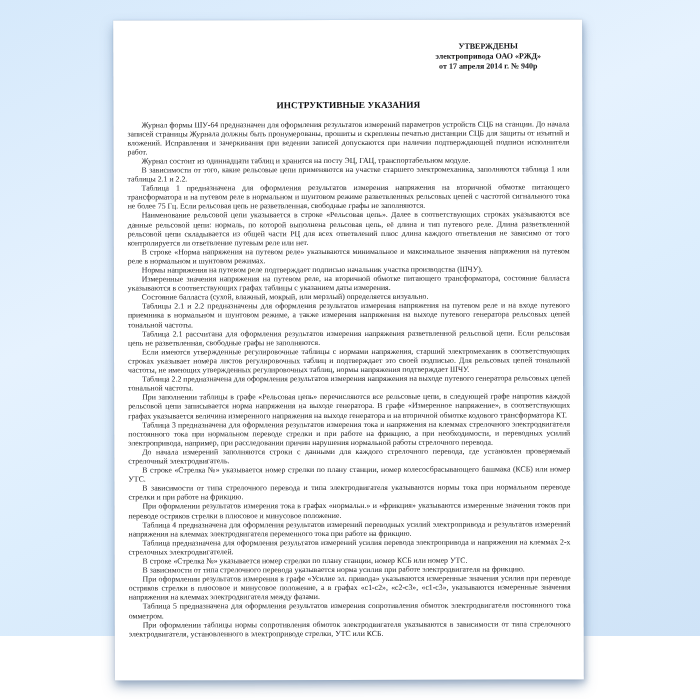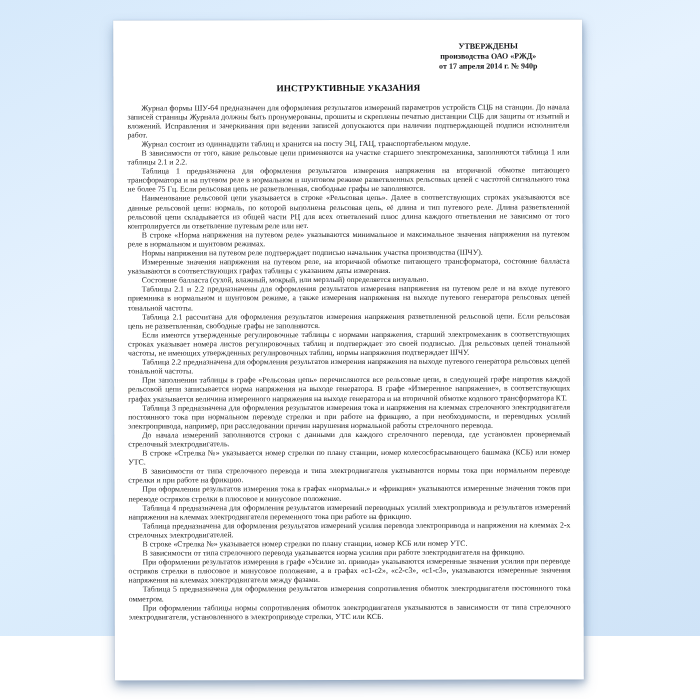--- a/index.html
+++ b/index.html
@@ -26,21 +26,21 @@
     width:160px;
     margin-left:auto;
     margin-right:1px;
     text-align:center;
     font-weight:bold;
     font-size:8px;
     line-height:10px;
     color:#161618;
   }
   .doc-title{
-    margin-top:11px;
+    margin-top:28px;
     text-align:center;
     font-weight:bold;
     font-size:9.3px;
     line-height:11.5px;
     color:#111113;
   }
   .doc-body{
     margin-top:8px;
   }
   .doc-body .para{
@@ -54,21 +54,21 @@
 </style>
 </head>
 <body>
 
 <div class="canvas">
   <div class="sheet">
     <div class="sheet-inner">
 
       <div class="approval">
         <div>УТВЕРЖДЕНЫ</div>
-        <div>производства ОАО «РЖД»</div>
+        <div>электропривода ОАО «РЖД»</div>
         <div>от 17 апреля 2014 г. № 940р</div>
       </div>
 
       <div class="doc-title">
         <div>ИНСТРУКТИВНЫЕ УКАЗАНИЯ</div>
       </div>
 
       <div class="doc-body" id="doc-body">
           <p class="para">Журнал формы ШУ-64 предназначен для оформления результатов измерений параметров устройств СЦБ на станции. До начала записей страницы Журнала должны быть пронумерованы, прошиты и скреплены печатью дистанции СЦБ для защиты от изъятий и вложений. Исправления и зачеркивания при ведении записей допускаются при наличии подтверждающей подписи исполнителя работ.</p>
           <p class="para">Журнал состоит из одиннадцати таблиц и хранится на посту ЭЦ, ГАЦ, транспортабельном модуле.</p>

